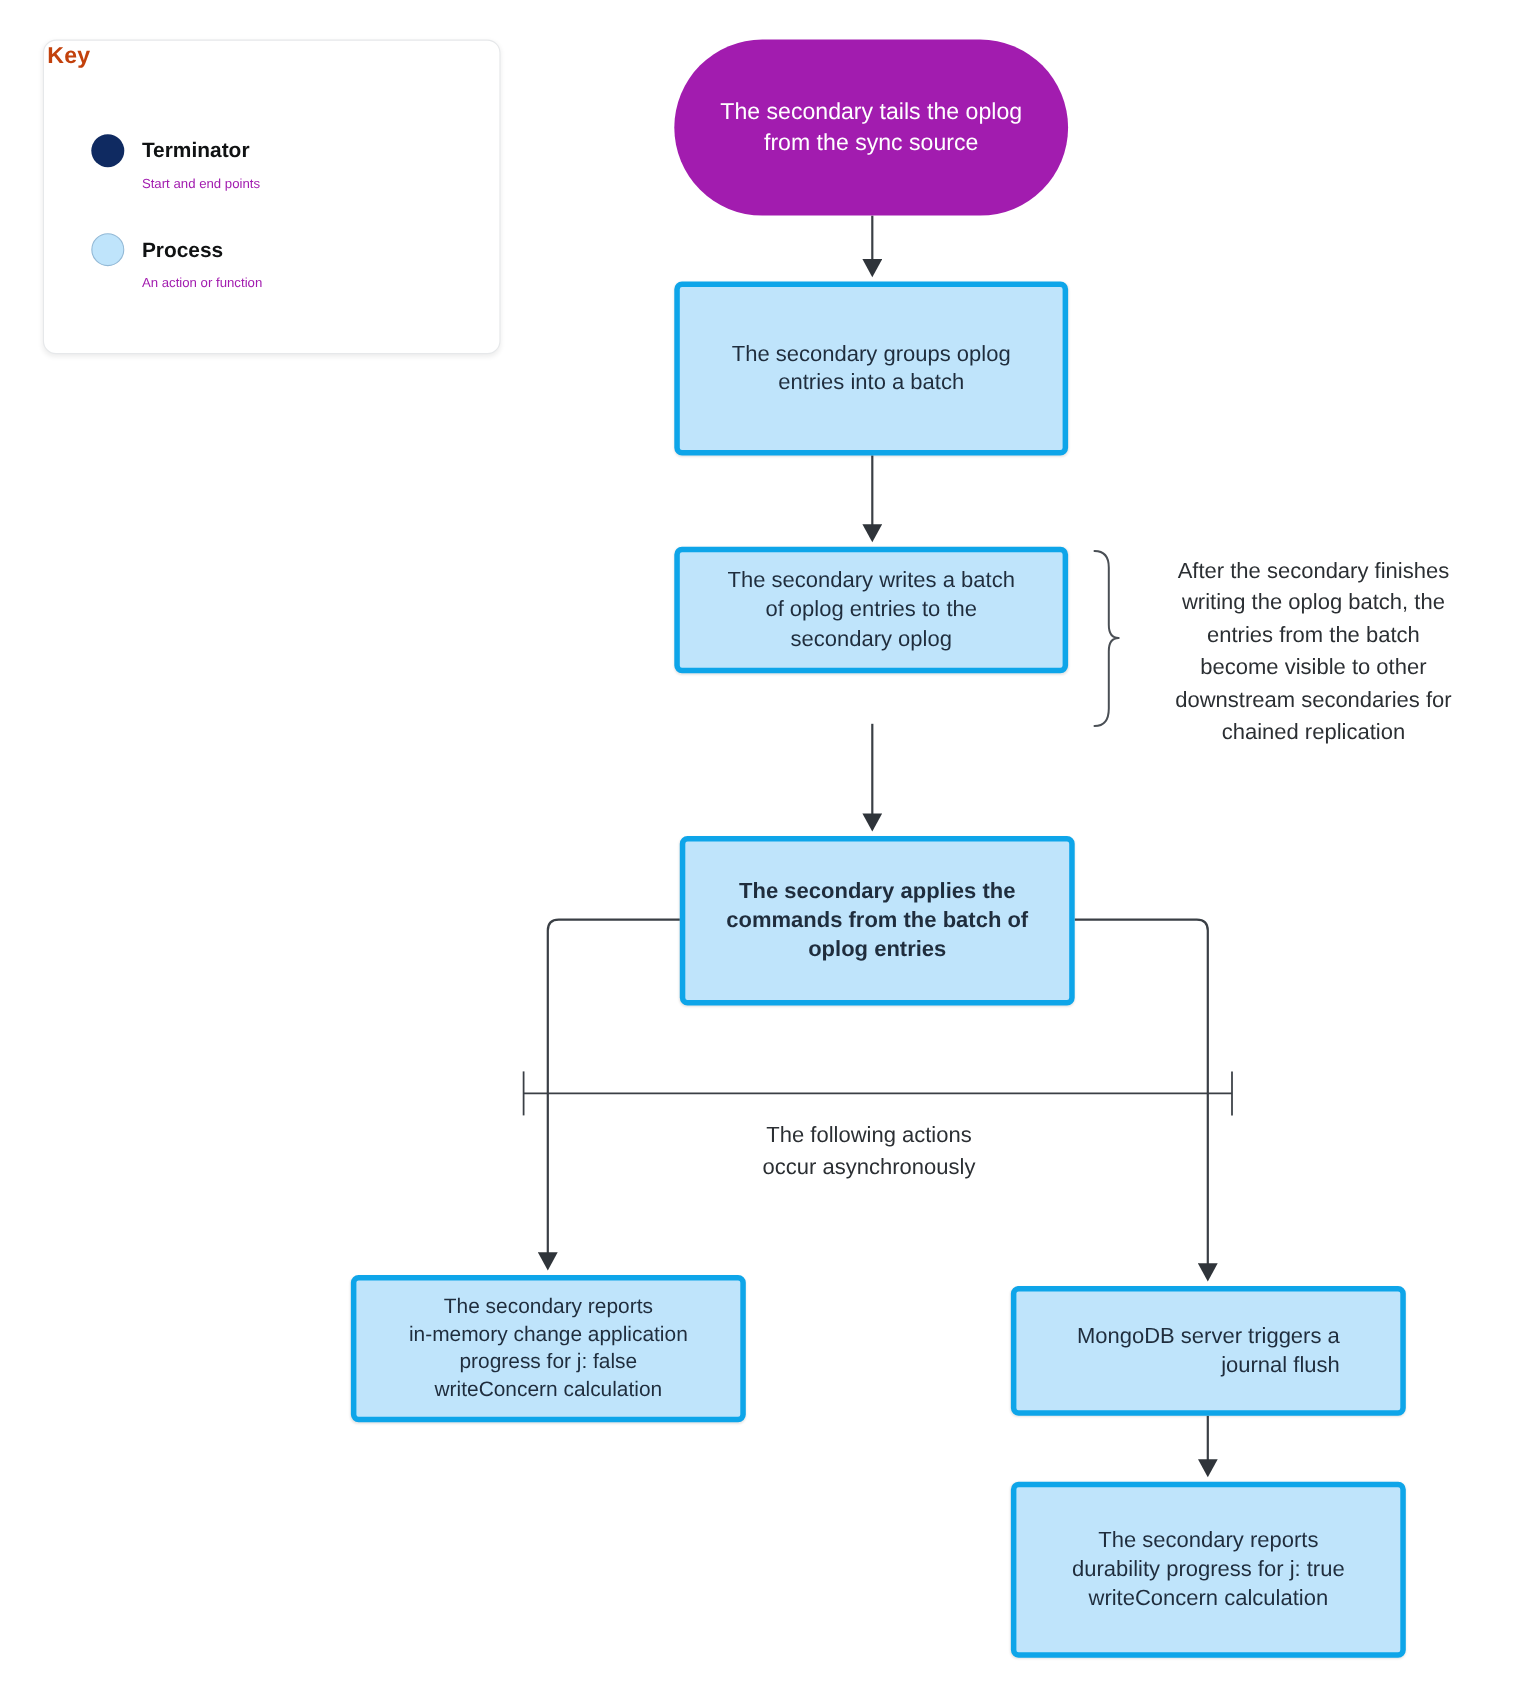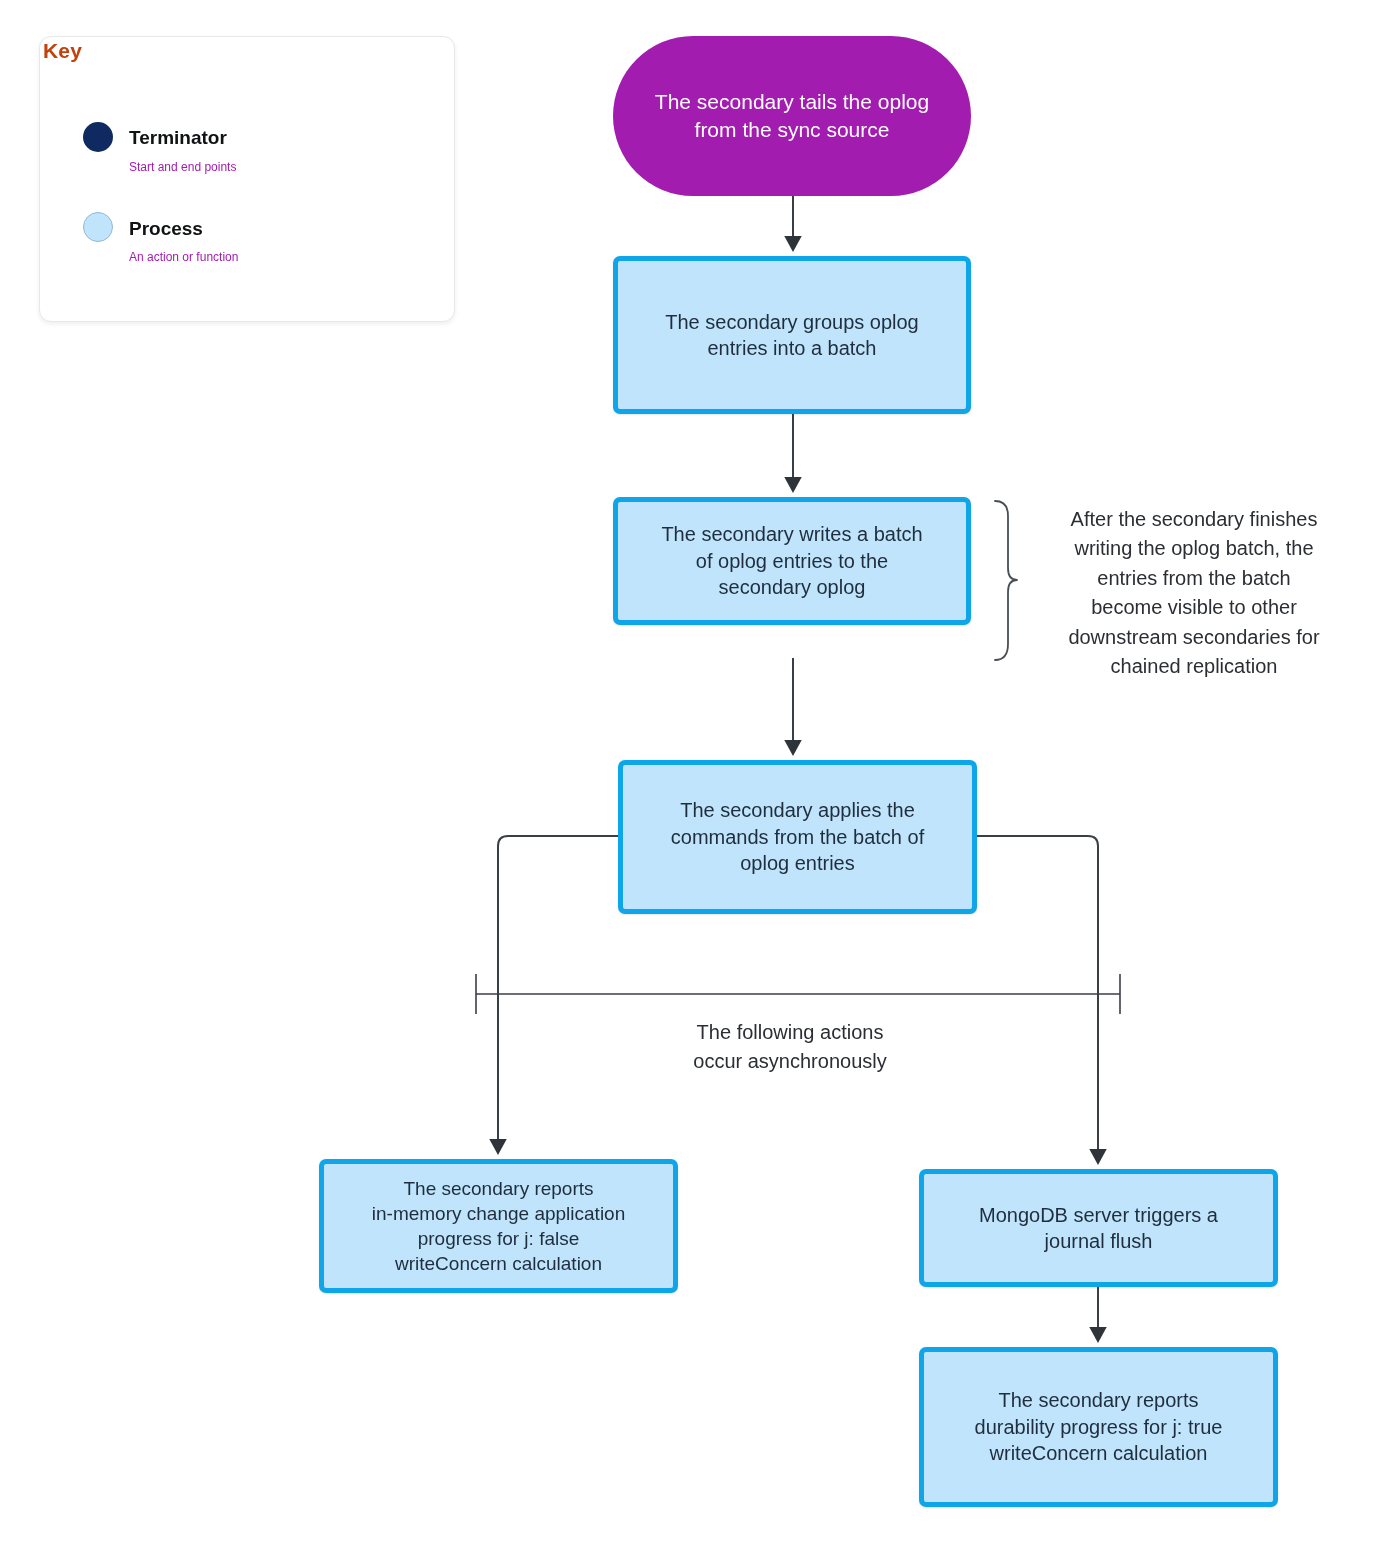--- a/index.html
+++ b/index.html
@@ -166,40 +166,40 @@
   <div class="node node-terminator" style="left:613px; top:36px; width:358px; height:160px;">
     <span class="node-label">The secondary tails the oplog
 from the sync source</span>
   </div>
 
   <div class="node node-process" style="left:613px; top:256px; width:358px; height:158px;">
     <span class="node-label">The secondary groups oplog
 entries into a batch</span>
   </div>
 
-  <div class="node node-process" style="left:613px; top:497px; width:358px; height:128px;">
+  <div class="node node-process" style="left:613px; top:497px; width:358px; height:115px;">
     <span class="node-label">The secondary writes a batch
 of oplog entries to the
 secondary oplog</span>
   </div>
 
-  <div class="node node-process" style="left:618px; top:760px; width:359px; height:154px;">
+  <div class="node node-process" style="left:618px; top:760px; width:359px; height:154px;font-weight:bold;">
     <span class="node-label">The secondary applies the
 commands from the batch of
 oplog entries</span>
   </div>
 
   <div class="node node-process" style="left:319px; top:1159px; width:359px; height:134px; font-size:19px;">
     <span class="node-label">The secondary reports
 in-memory change application
 progress for j: false
 writeConcern calculation</span>
   </div>
 
-  <div class="node node-process" style="left:919px; top:1169px; width:359px; height:118px;">
+  <div class="node node-process" style="left:919px; top:1169px; width:359px; height:118px;text-align:right;">
     <span class="node-label">MongoDB server triggers a
 journal flush</span>
   </div>
 
   <div class="node node-process" style="left:919px; top:1347px; width:359px; height:160px;">
     <span class="node-label">The secondary reports
 durability progress for j: true
 writeConcern calculation</span>
   </div>
 

